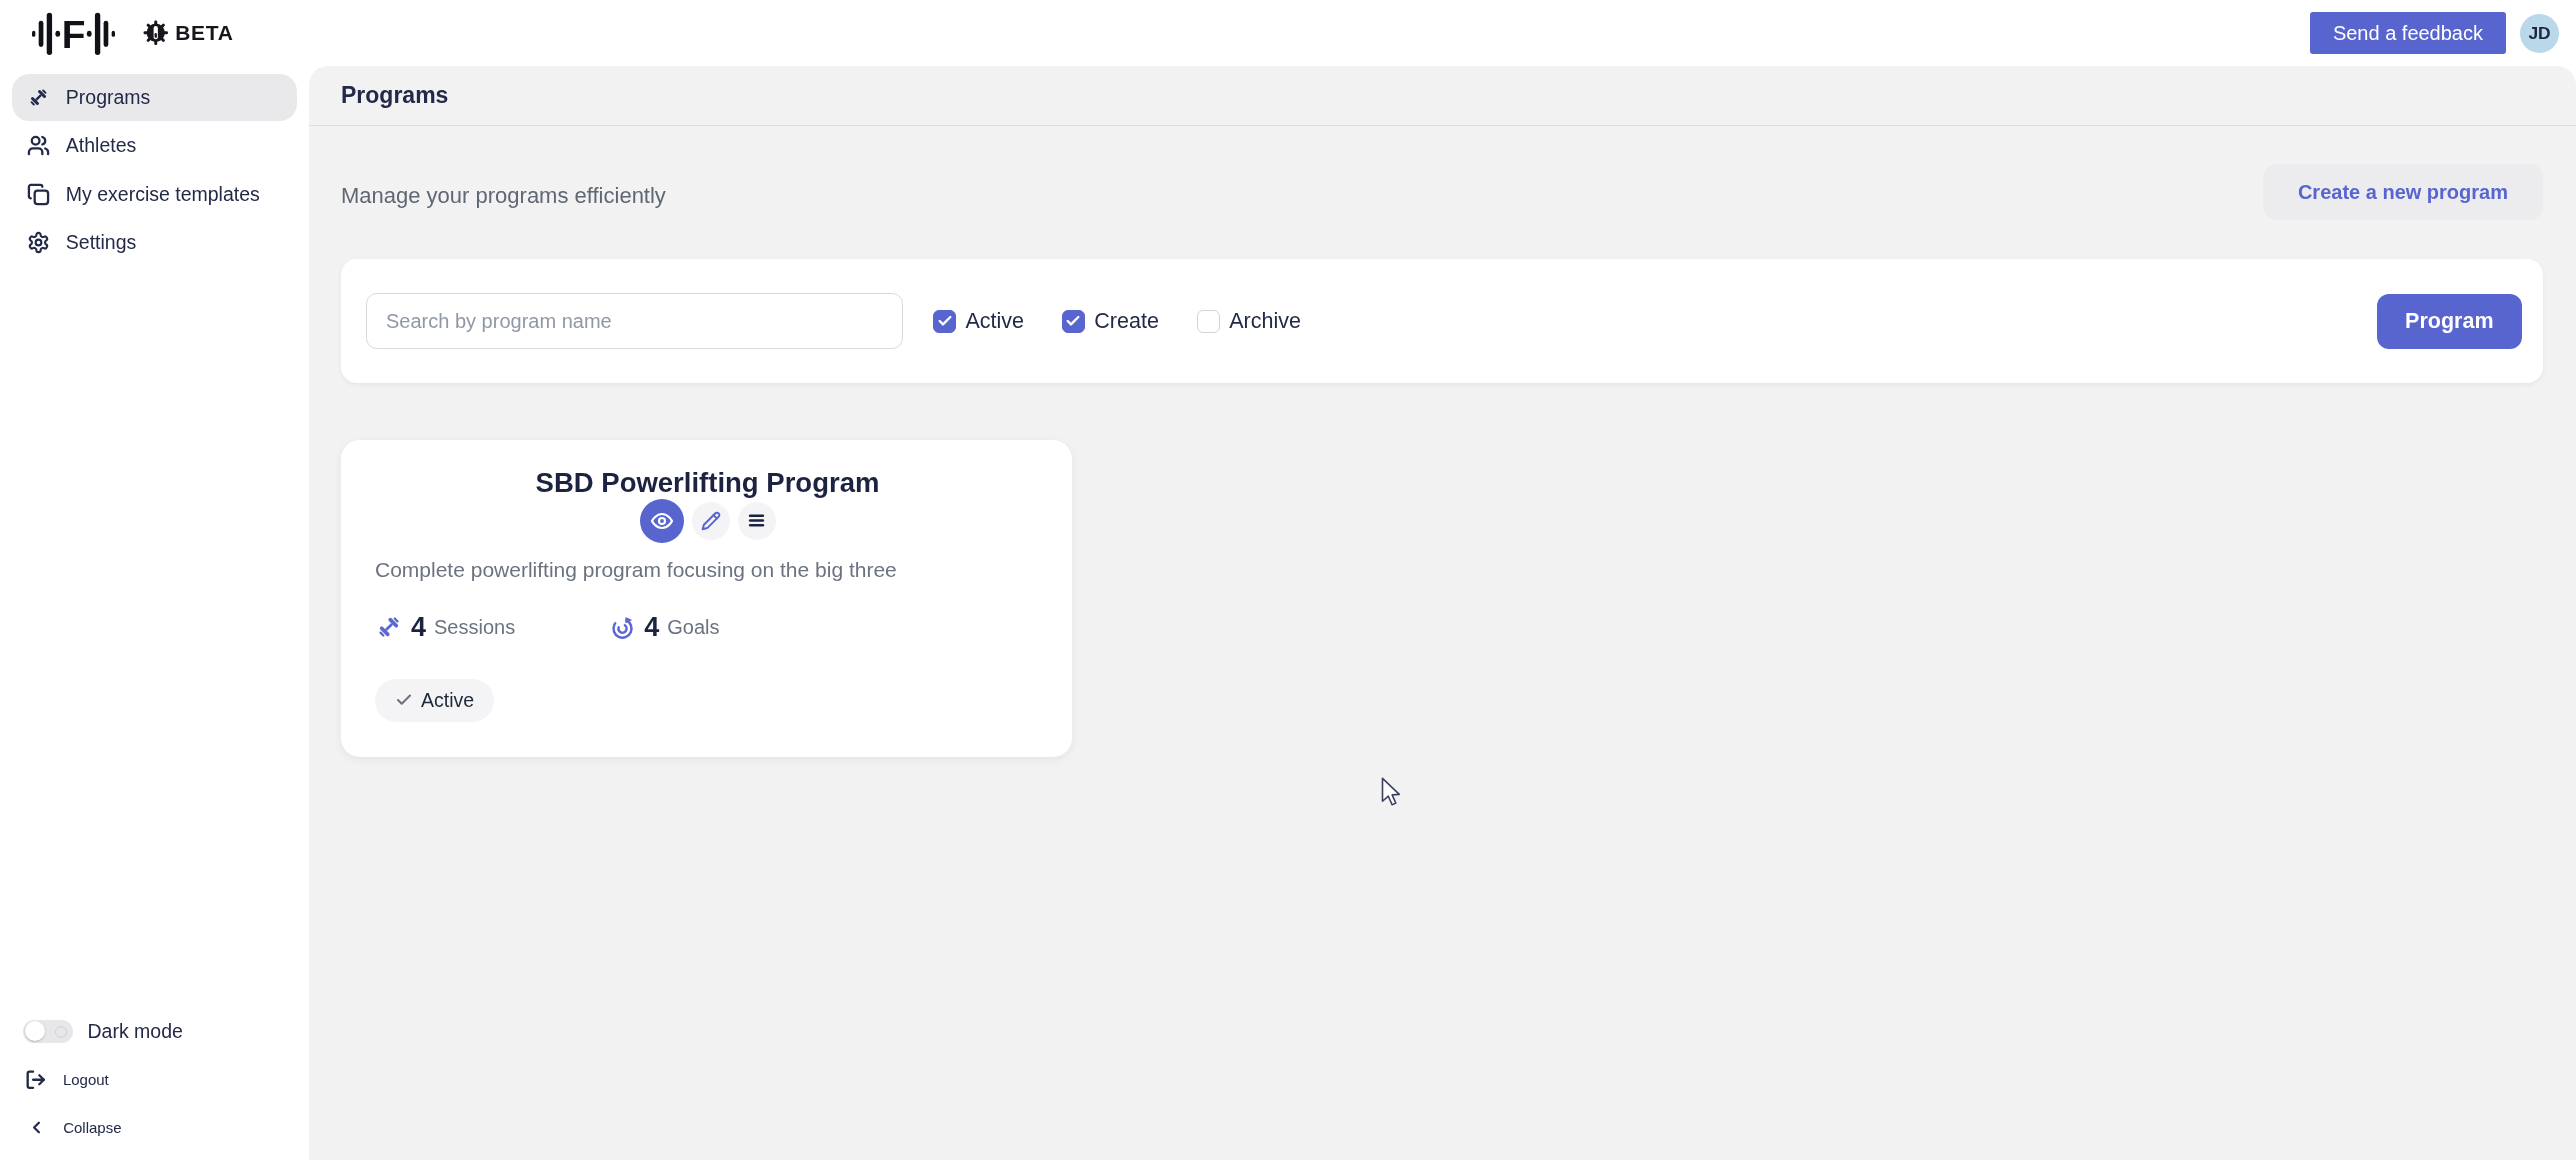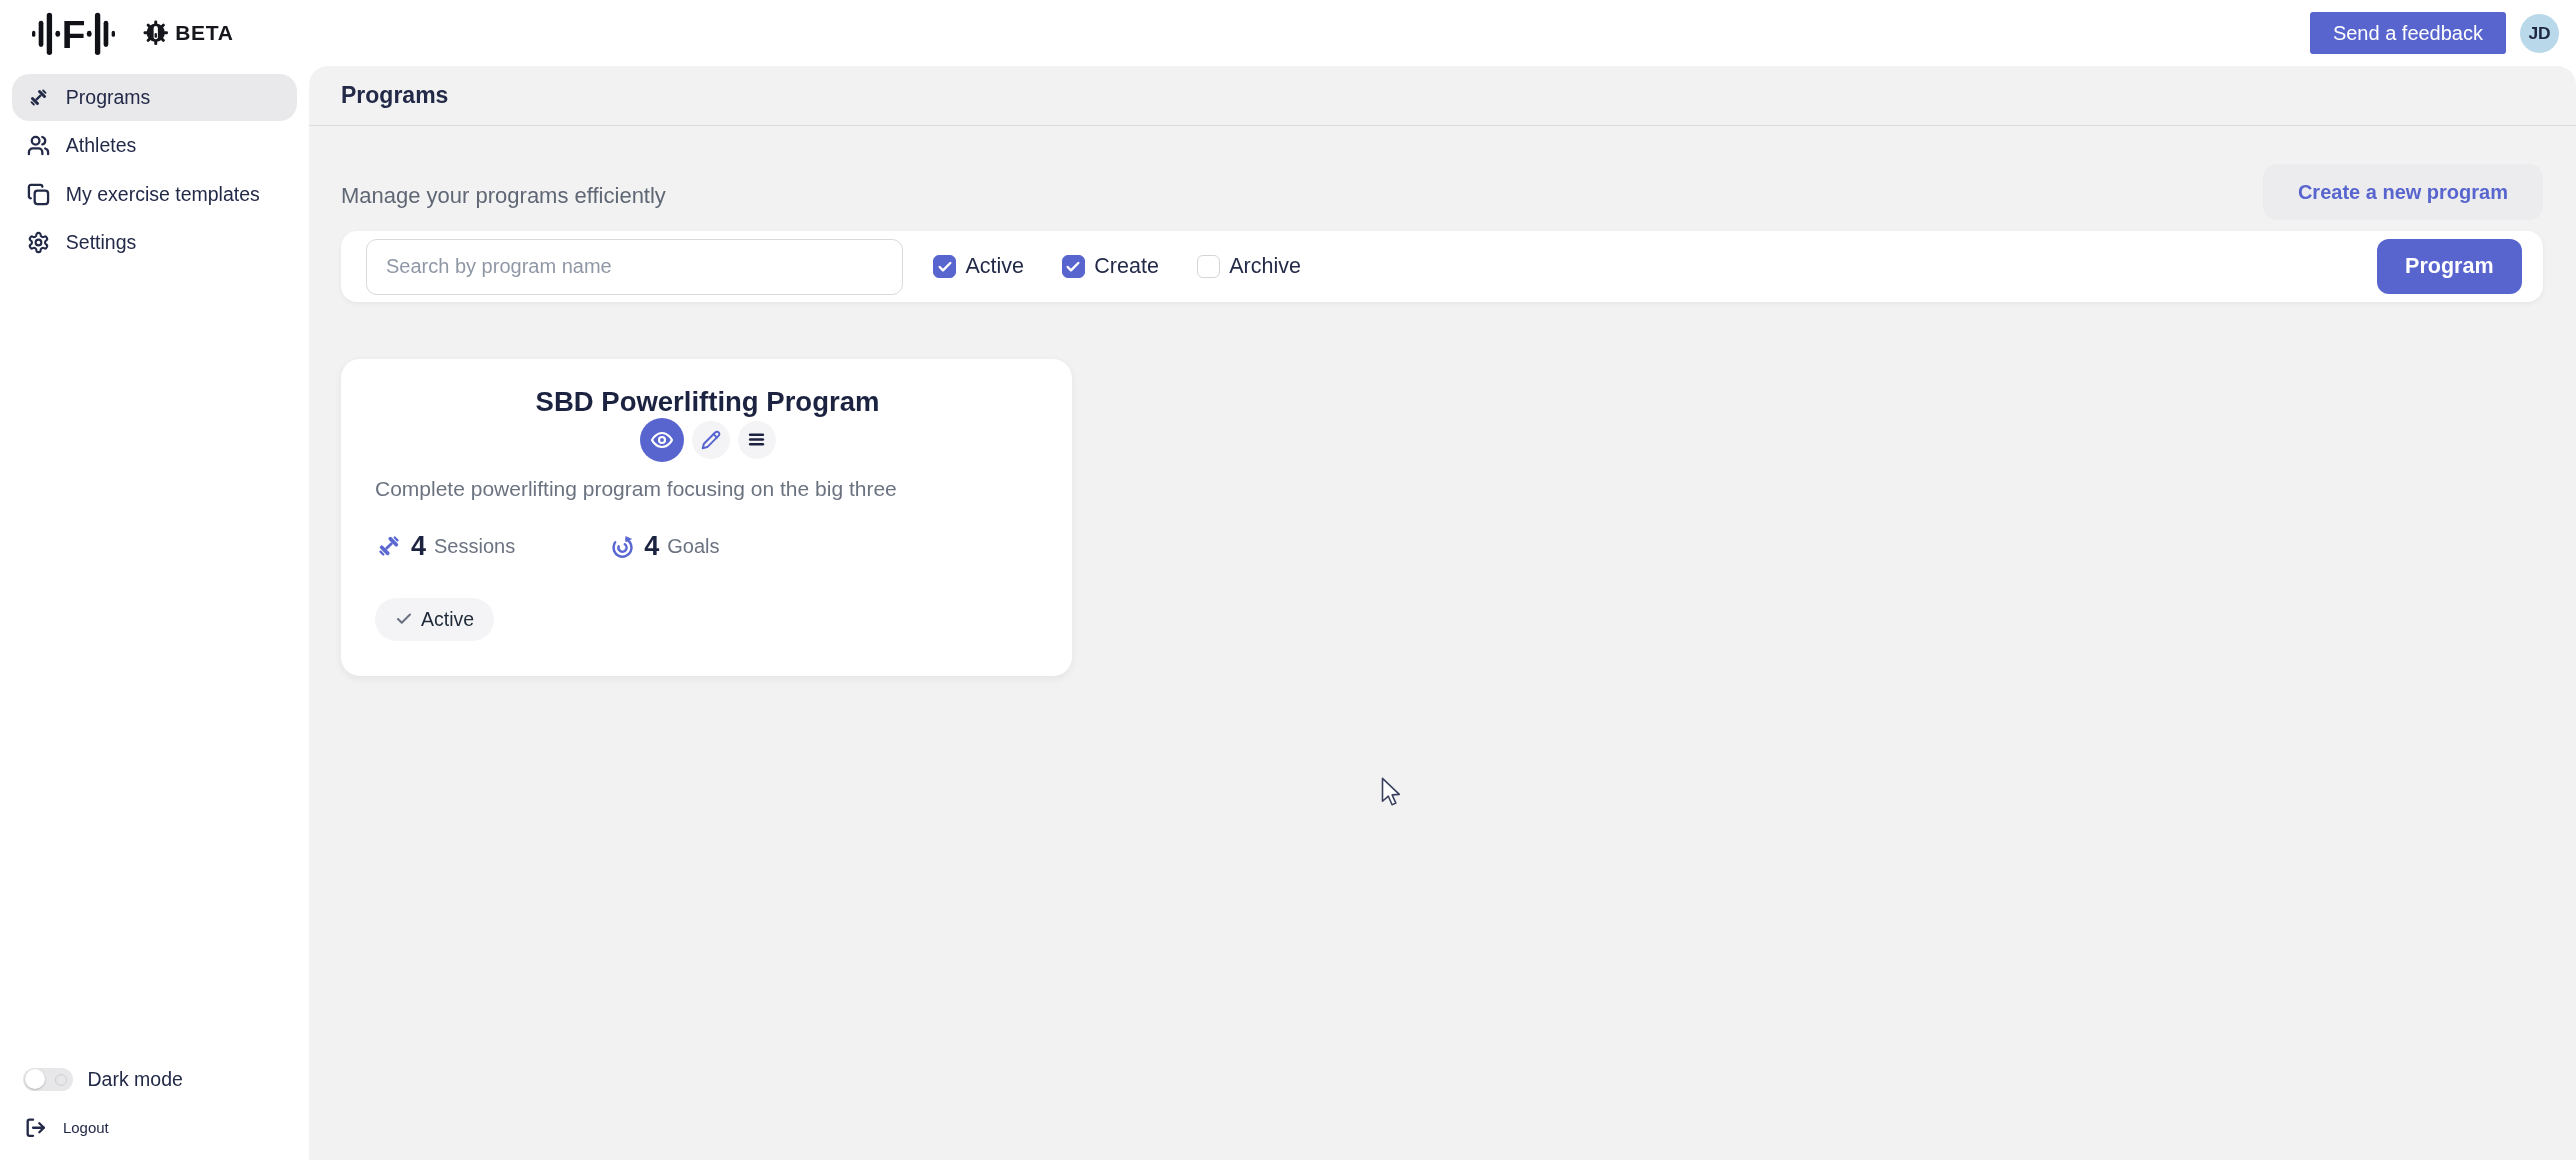--- a/index.html
+++ b/index.html
@@ -44,21 +44,21 @@
     border-bottom:1.3px solid #dddddf;}
   .crumb{font-size:23px;font-weight:700;color:#232a48;}
   .content{padding:38px 33px 0 32px;}
   .header-row{display:flex;align-items:center;justify-content:space-between;}
   .page-title{margin:0;font-size:33px;font-weight:800;color:#1f2744;line-height:1.1;}
   .page-subtitle{margin:8px 0 0 0;font-size:22px;color:#5f6774;font-weight:400;}
   .create-btn{height:56px;padding:0 35px;background:#ececee;border:none;border-radius:13.4px;
     color:#5865cf;font-size:20px;font-weight:700;font-family:inherit;cursor:pointer;}
 
   
-  .search-panel{margin-top:11px;height:71px;background:#ffffff;border-radius:16px;
+  .search-panel{margin-top:39px;height:124px;background:#ffffff;border-radius:16px;
     box-shadow:0 2px 5.4px rgba(20,20,40,.05);display:flex;align-items:center;padding:0 21.5px 0 25px;}
   .search-input{width:537px;height:56px;border:1.3px solid #d9d9dd;border-radius:10.7px;
     padding:0 19px;font-size:20px;font-family:inherit;color:#232a48;outline:none;background:#ffffff;}
   .search-input::placeholder{color:#9098a6;}
   .filters{display:flex;align-items:center;gap:38px;margin-left:30px;}
   .filter{display:flex;align-items:center;gap:9.4px;cursor:pointer;}
   .cb{width:23px;height:23px;border-radius:6px;border:1.3px solid #d5d5d9;background:#ffffff;
     display:flex;align-items:center;justify-content:center;}
   .cb svg{display:none;width:16px;height:16px;}
   .cb.checked{background:#5865cf;border-color:#5865cf;}
@@ -182,20 +182,26 @@
 
     <div class="bottom-row" style="padding-left:13.4px;">
       <svg class="icon" viewBox="0 0 24 24" fill="none" stroke="#232a48" stroke-width="2.6" stroke-linecap="round" stroke-linejoin="round">
         <path d="M9 21H5a2 2 0 0 1-2-2V5a2 2 0 0 1 2-2h4"></path>
         <polyline points="16 17 21 12 16 7"></polyline>
         <line x1="21" y1="12" x2="9" y2="12"></line>
       </svg>
       <span class="bottom-label">Logout</span>
     </div>
 
+    <div class="bottom-row" style="padding-left:14.8px;">
+      <svg class="icon" viewBox="0 0 24 24" fill="none" stroke="#232a48" stroke-width="2.8" stroke-linecap="round" stroke-linejoin="round" style="width:19px;height:19px;flex:0 0 19px;">
+        <polyline points="15 18 9 12 15 6"></polyline>
+      </svg>
+      <span class="bottom-label" style="margin-left:17.4px;">Collapse</span>
+    </div>
   </div>
 </div>
 
 <div class="main">
 
   <div class="crumb-bar">
     <span class="crumb">Programs</span>
   </div>
 
   <div class="content">

